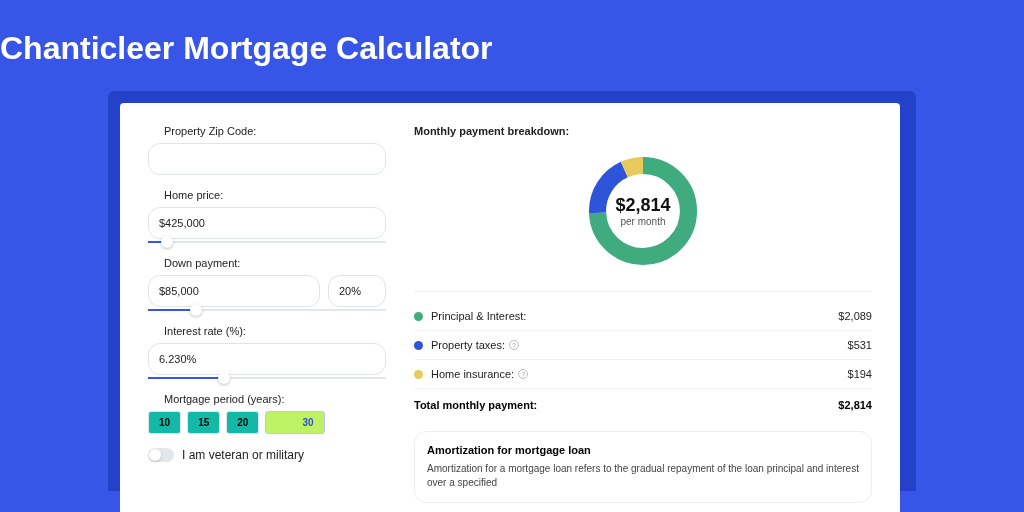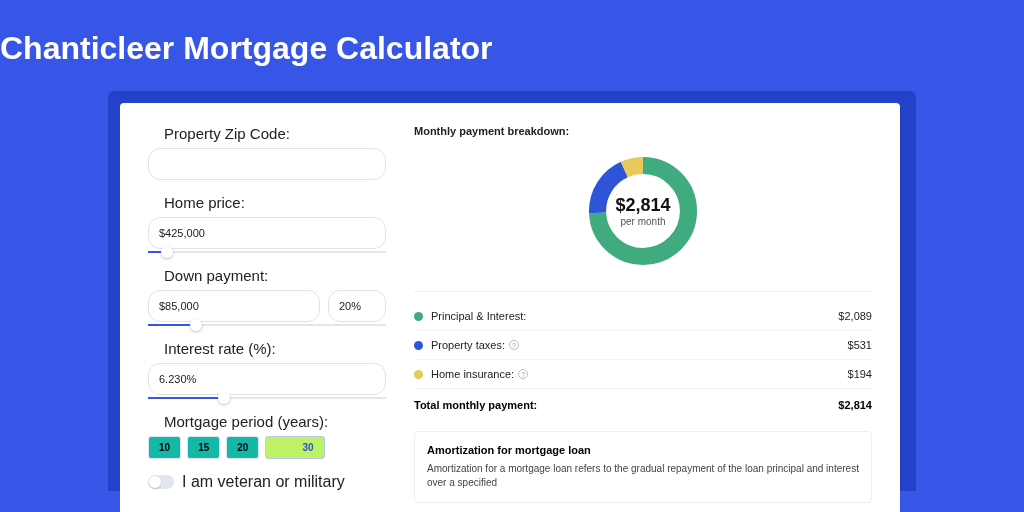--- a/index.html
+++ b/index.html
@@ -1,35 +1,35 @@
 <!DOCTYPE html>
 <html><head>
   <meta charset="utf-8">
   <style>
     * { margin: 0; padding: 0; box-sizing: border-box; font-family: Arial, Helvetica, sans-serif; }
     body { background: #3755e6; width: 1024px; height: 512px; overflow: hidden; position: relative; }
     .page-title { color: #fff; text-align: left; font-size: 32px; font-weight: 700; padding: 30px 0 24px; }
     .shadow-card { background: #2442c9; border-radius: 6px 6px 0 0; margin: 0 auto; width: 808px; height: 400px; position: relative; }
     .calculator-card { background: #fff; border-radius: 4px 4px 0 0; width: 780px; height: 420px; position: absolute; top: 12px; left: 12px; display: flex; padding: 22px 28px 0; overflow: hidden; }
     .left-col { width: 238px; margin-right: 28px; }
-    .field-label { font-size: 15px; color: #222; margin-bottom: 6px; display: block; padding-left: 16px; }
+    .field-label { font-size: 11px; color: #222; margin-bottom: 6px; display: block; padding-left: 16px; }
     .text-input { width: 100%; border: 1px solid #dfe3ea; border-radius: 12px; padding: 9px 10px; font-size: 11px; color: #222; margin-bottom: 2px; }
     .slider-track { width: 100%; height: 2px; background: #e2e6ef; position: relative; margin-bottom: 14px; }
     .slider-fill { position: absolute; left: 0; top: 0; height: 2px; background: #3755e6; }
     .slider-thumb { position: absolute; top: -5px; width: 12px; height: 12px; background: #fff; border-radius: 50%; box-shadow: 0 1px 3px rgba(0,0,0,0.25); transform: translateX(-50%); }
     .down-payment-row { display: flex; gap: 8px; }
     .down-payment-row .text-input:first-child { flex: 1; }
     .down-payment-row .text-input:last-child { width: 58px; }
     .period-buttons { display: flex; gap: 6px; margin-bottom: 14px; margin-top: 6px; }
     .period-btn { border: 1px solid #dfe3ea; background: #14b8a6; border-radius: 3px; padding: 5px 10px; font-size: 10px; font-weight: 700; cursor: pointer; }
     .period-btn.selected { background: #bef264; border-color: #b8c8f0; color: #2b4fd8; padding-left: 36px; }
     .toggle-row { display: flex; align-items: center; gap: 8px; margin-top: 4px; }
     .toggle { width: 26px; height: 14px; background: #e2e6ef; border-radius: 10px; position: relative; cursor: pointer; }
     .toggle-knob { position: absolute; left: 1px; top: 1px; width: 12px; height: 12px; background: #fff; border-radius: 50%; box-shadow: 0 1px 2px rgba(0,0,0,0.2); }
-    .toggle-label { font-size: 16px; color: #222; }
+    .toggle-label { font-size: 12px; color: #222; }
 
     .right-col { flex: 1; }
     .section-title { font-size: 11px; font-weight: 700; color: #222; margin-bottom: 6px; }
     .donut-wrap { display: flex; justify-content: center; padding: 8px 0 20px; border-bottom: 1px solid #eceef3; }
     .donut { position: relative; width: 120px; height: 120px; }
     .donut svg { width: 120px; height: 120px; transform: rotate(-90deg); }
     .donut-center { position: absolute; top: 0; left: 0; width: 100%; height: 100%; display: flex; flex-direction: column; align-items: center; justify-content: center; }
     .donut-amount { font-size: 18px; font-weight: 700; color: #111; }
     .donut-sub { font-size: 10px; color: #555; }
 
@@ -38,21 +38,21 @@
     .dot { width: 9px; height: 9px; border-radius: 50%; margin-right: 8px; flex-shrink: 0; }
     .d-green { background: #3fab7f; }
     .d-blue { background: #2e55d9; }
     .d-yellow { background: #e8c95c; }
     .line-label { flex: 1; display: flex; align-items: center; gap: 4px; }
     .info-icon { width: 10px; height: 10px; border: 1px solid #b7bdc9; border-radius: 50%; display: inline-flex; align-items: center; justify-content: center; font-size: 7px; color: #8f97a8; line-height: 1; }
     .line-value { font-weight: 400; }
     .total-line { display: flex; font-size: 11px; font-weight: 700; padding: 10px 0 14px; }
     .total-line .total-label { flex: 1; }
 
-    .amort-card { border: 1px solid #eceef3; border-radius: 4px; padding: 12px; margin-top: 6px; }
+    .amort-card { border: 1px solid #eceef3; border-radius: 12px; padding: 12px; margin-top: 6px; }
     .amort-title { font-size: 11px; font-weight: 700; margin-bottom: 6px; }
     .amort-text { font-size: 10px; color: #444; line-height: 1.4; }
   </style>
 </head>
 <body>
 
 <h1 class="page-title">Chanticleer Mortgage Calculator</h1>
 
 <div class="shadow-card">
   <div class="calculator-card">

